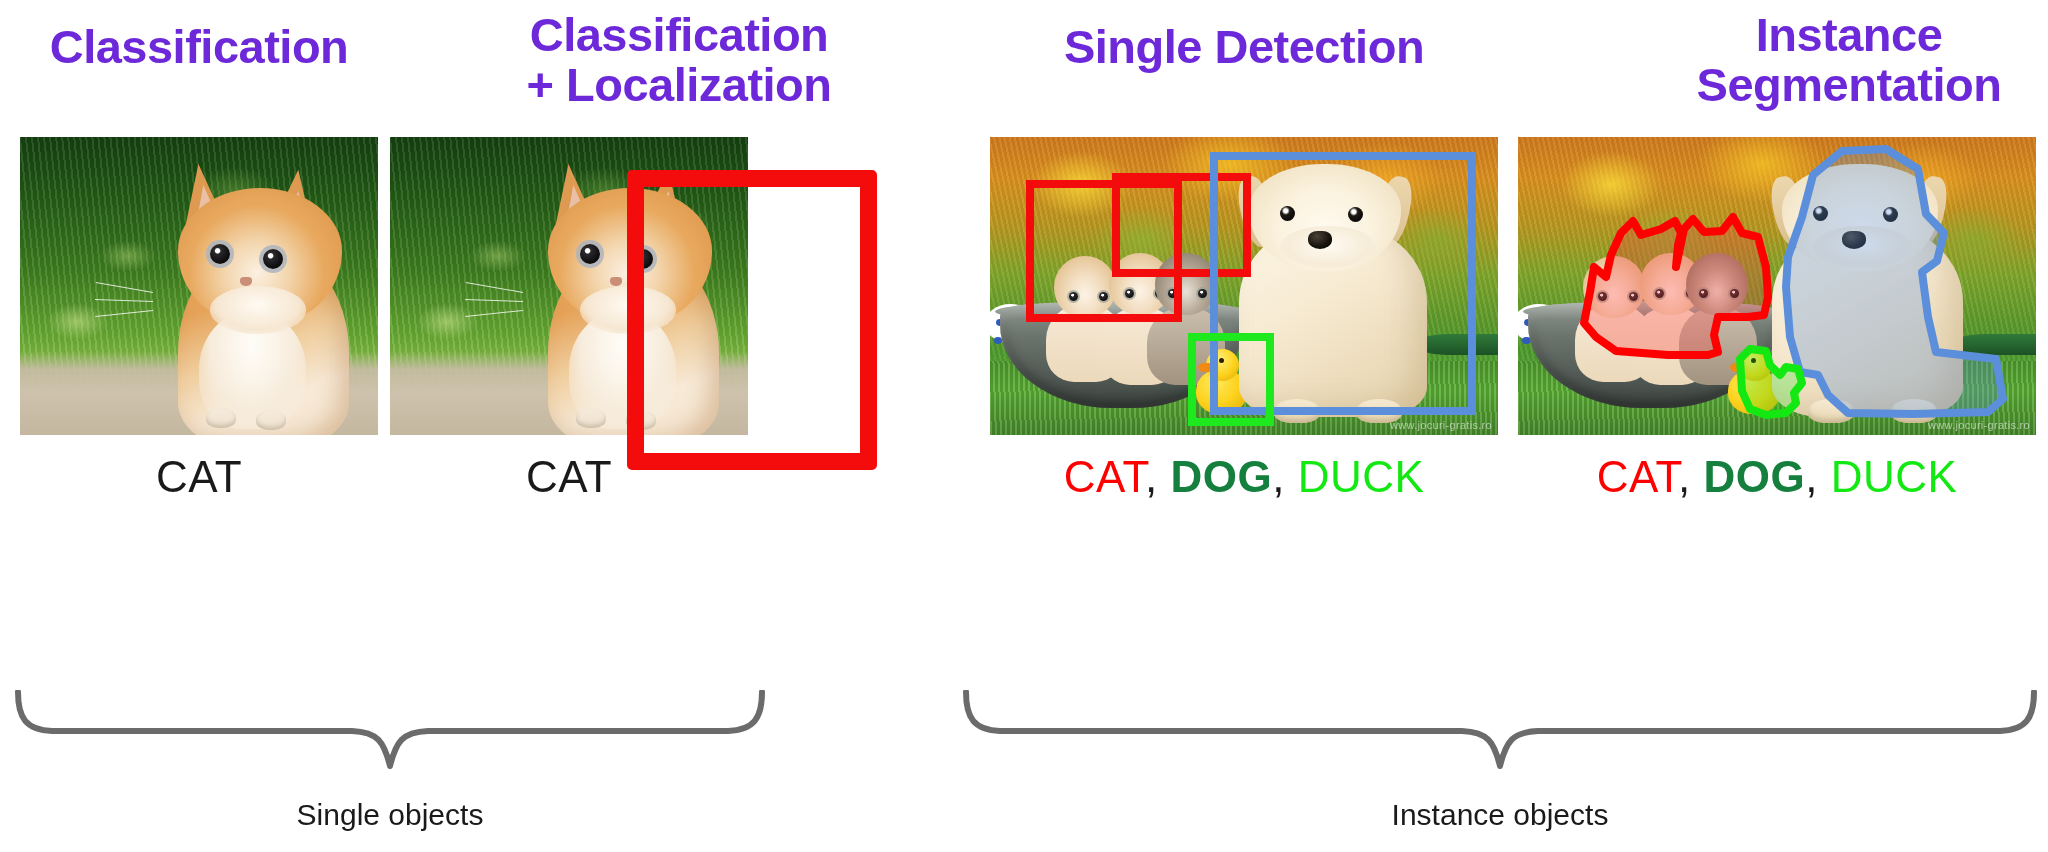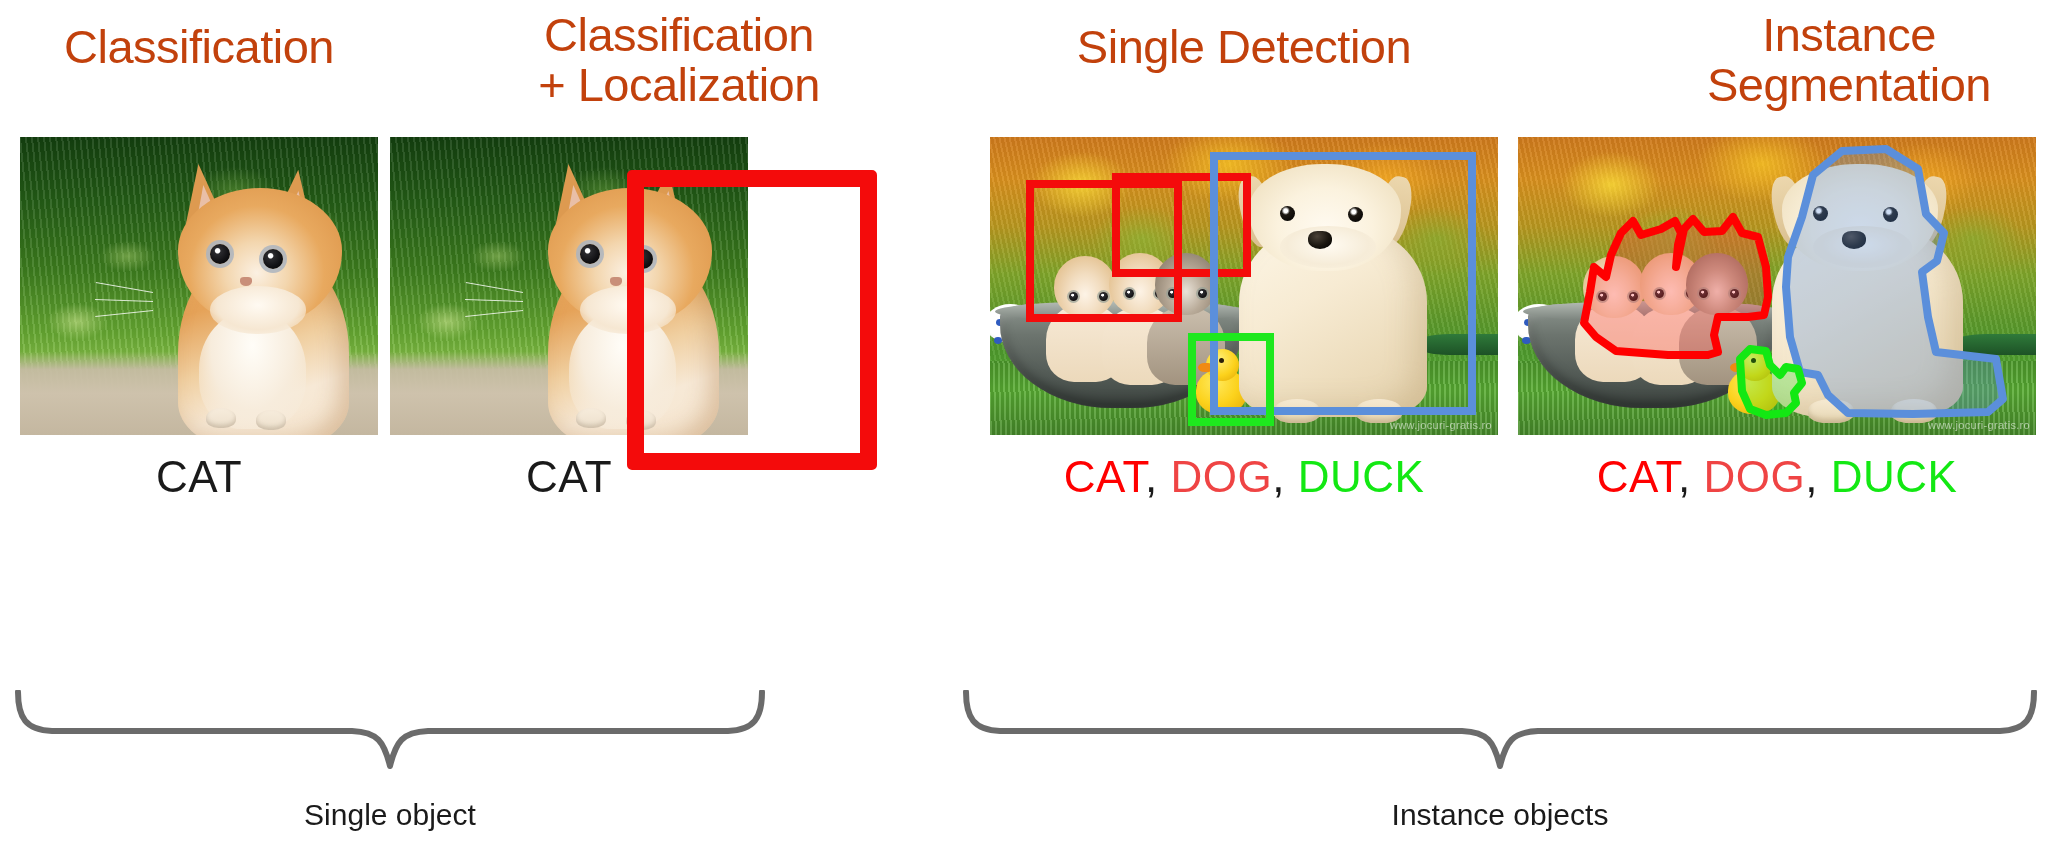--- a/index.html
+++ b/index.html
@@ -12,22 +12,22 @@
     height: 852px;
     position: relative;
     font-family: "Liberation Sans", sans-serif;
     overflow: hidden;
   }
 
   
   .col-title {
     position: absolute;
     text-align: center;
-    font-weight: normal;
-    color: #c2410c;
+    font-weight: bold;
+    color: #6d28d9;
     line-height: 1.06;
     letter-spacing: -0.5px;
     white-space: pre-line;
   }
   #title-0 { left: 20px;   top: 22px;  width: 358px; font-size: 47px; }
   #title-1 { left: 390px;  top: 10px;  width: 578px; font-size: 47px; }
   #title-2 { left: 990px;  top: 22px;  width: 508px; font-size: 47px; }
   #title-3 { left: 1590px; top: 10px;  width: 518px; font-size: 47px; }
 
   
@@ -302,21 +302,21 @@
     font-size: 44px;
     color: #1a1a1a;
     letter-spacing: 0.5px;
     white-space: nowrap;
   }
   #label-0 { left: 20px;   width: 358px; }
   #label-1 { left: 390px;  width: 358px; }
   #label-2 { left: 990px;  width: 508px; }
   #label-3 { left: 1518px; width: 518px; }
   .lb-cat  { color: #ff0000; }
-  .lb-dog  { color: #ef4444; }
+  .lb-dog  { color: #15803d; font-weight: bold; }
   .lb-duck { color: #13e813; }
   .lb-sep  { color: #1a1a1a; }
 
   
   .brace-svg { position: absolute; top: 690px; }
   #brace-left  { left: 12px;  width: 756px;  height: 86px; }
   #brace-right { left: 960px; width: 1080px; height: 86px; }
 
   .brace-label {
     position: absolute;
@@ -505,14 +505,14 @@
 </div>
 
 <svg class="brace-svg" id="brace-left" viewBox="0 0 756 86">
   <path d="M6,2 C6,28 14,40 40,41 L340,41 C366,42 372,52 378,76 C384,52 390,42 416,41 L716,41 C742,40 750,28 750,2" fill="none" stroke="#6b6b6b" stroke-width="6" stroke-linecap="round" stroke-linejoin="round"></path>
 </svg>
 
 <svg class="brace-svg" id="brace-right" viewBox="0 0 1080 86">
   <path d="M6,2 C6,28 14,40 40,41 L502,41 C528,42 534,52 540,76 C546,52 552,42 578,41 L1040,41 C1066,40 1074,28 1074,2" fill="none" stroke="#6b6b6b" stroke-width="6" stroke-linecap="round" stroke-linejoin="round"></path>
 </svg>
 
-<div class="brace-label" id="brace-label-left">Single object</div>
+<div class="brace-label" id="brace-label-left">Single objects</div>
 <div class="brace-label" id="brace-label-right">Instance objects</div>
 
 </body></html>

